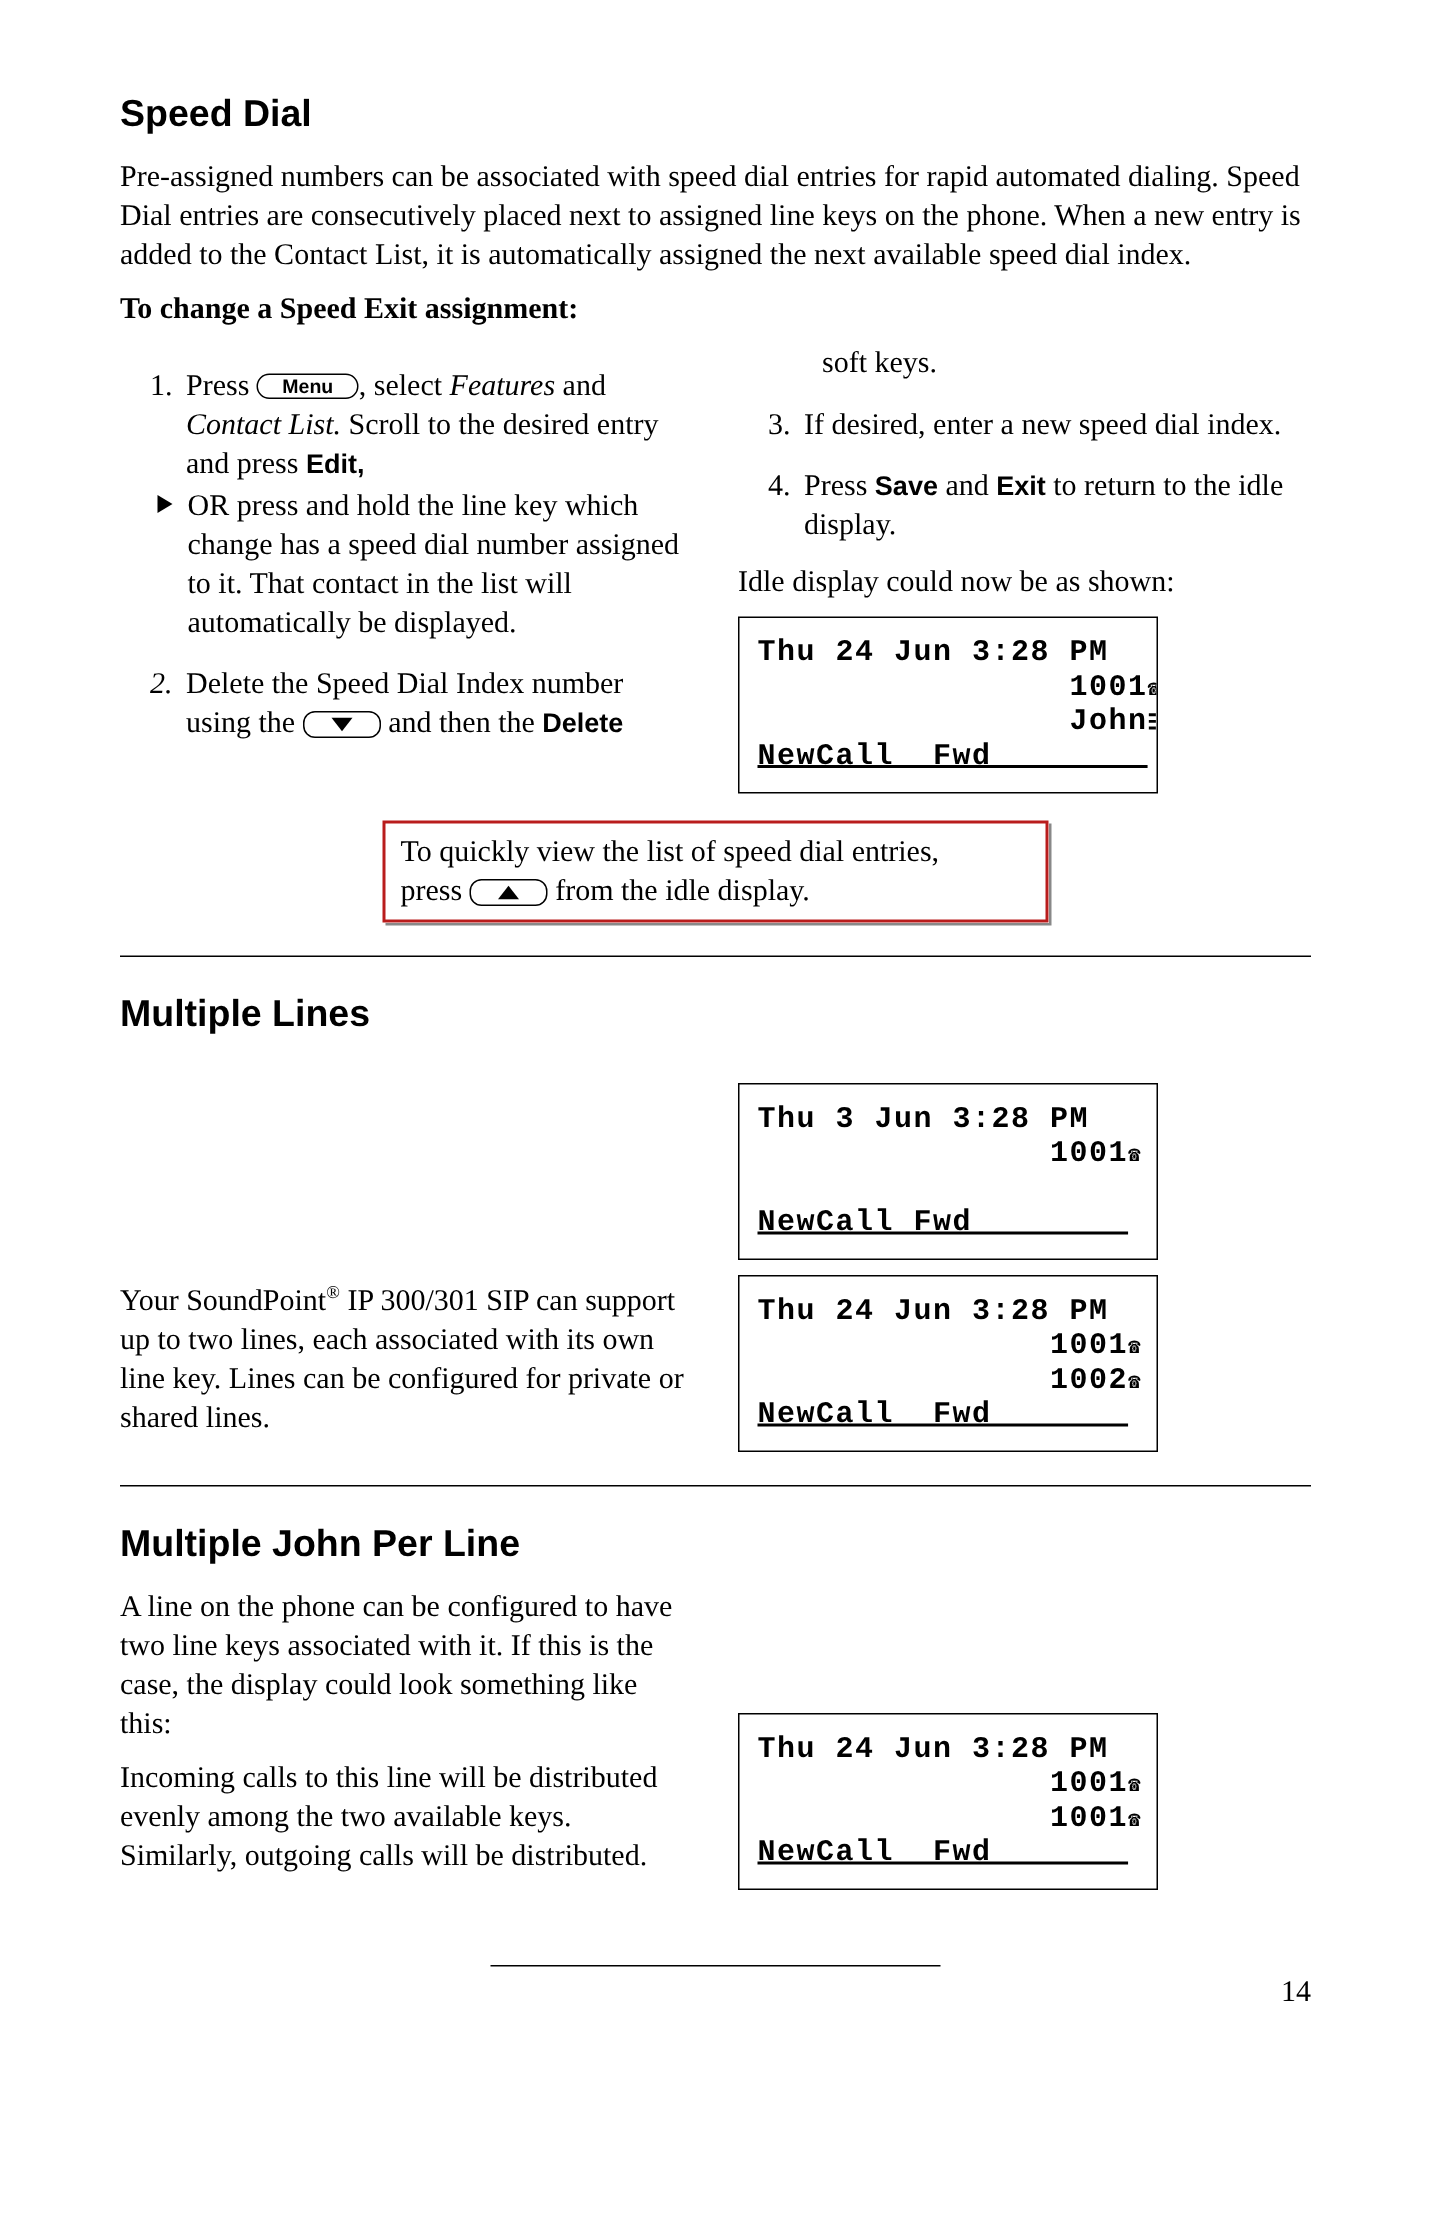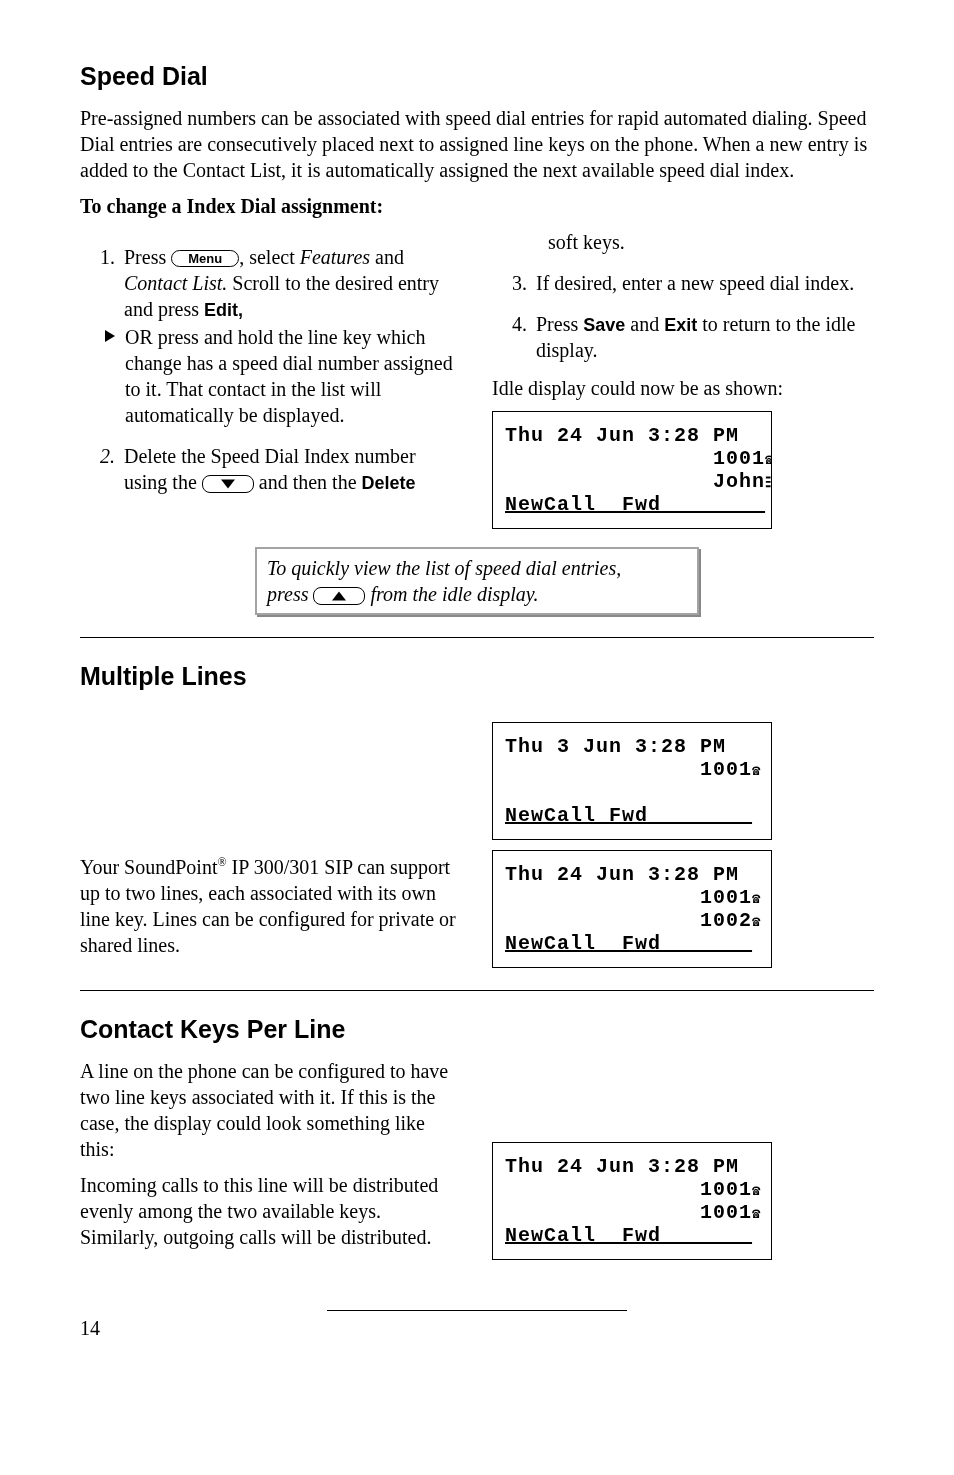--- a/index.html
+++ b/index.html
@@ -73,61 +73,60 @@
   .sub-bullet .tri {
     width: 0; height: 0;
     border-top: 6px solid transparent;
     border-bottom: 6px solid transparent;
     border-left: 10px solid #000;
     margin-top: 6px;
     margin-right: 10px;
     flex-shrink: 0;
   }
   .tip-box {
-    border: 2px solid #a3a3a3;
+    border: 2px solid #b91c1c;
     box-shadow: 2px 2px 0 #888;
     padding: 6px 10px;
     margin: 18px auto 0 auto;
     width: 420px;
-    font-style: italic;
   }
   .hr { border: none; border-top: 1.5px solid #000; margin: 22px 0; }
   .lcd {
     border: 1.5px solid #000;
     font-family: 'Courier New', Courier, monospace;
     font-weight: bold;
     font-size: 20px;
     line-height: 1.15;
     white-space: pre;
     padding: 12px;
     width: 280px;
     letter-spacing: 1px;
     box-sizing: border-box;
     overflow: hidden;
   }
   .lcd .last { text-decoration: underline; }
   .phone-icon { font-size: 14px; }
   .section-row { display: flex; gap: 30px; align-items: flex-end; }
   .sup { font-size: 12px; vertical-align: super; }
   .footer {
-    text-align: left;
+    text-align: right;
     margin-top: 50px;
   }
   .footer-line {
     border-top: 1px solid #000;
     width: 300px;
     margin: 0 auto 4px auto;
   }
 </style>
 </head>
 <body>
 
 <h2>Speed Dial</h2>
 <p>Pre-assigned numbers can be associated with speed dial entries for rapid automated dialing. Speed Dial entries are consecutively placed next to assigned line keys on the phone.  When a new entry is added to the Contact List, it is automatically assigned the next available speed dial index.</p>
-<p class="bold-serif">To change a Index Dial assignment:</p>
+<p class="bold-serif">To change a Speed Exit assignment:</p>
 
 <div class="two-col">
   <div class="col">
     <ol start="1">
       <li>
         <span>Press </span><span class="key-menu">Menu</span><span>, select </span><span class="italic">Features</span><span> and </span><span class="italic">Contact List.</span><span>  Scroll to the desired entry and press </span><span class="sans-bold">Edit,</span>
       </li>
     </ol>
     <div class="sub-bullet">
       <div class="tri"></div>
@@ -180,21 +179,21 @@
 <span class="last">NewCall Fwd        </span></div>
     <div class="lcd"><span>Thu 24 Jun 3:28 PM  </span>
 <span>               1001</span><span class="phone-icon">☎</span>
 <span>               1002</span><span class="phone-icon">☎</span>
 <span class="last">NewCall  Fwd       </span></div>
   </div>
 </div>
 
 <hr class="hr">
 
-<h2>Contact Keys Per Line</h2>
+<h2>Multiple John Per Line</h2>
 <div class="section-row">
   <div class="col">
     <p>A line on the phone can be configured to have two line keys associated with it.  If this is the case, the display could look something like this:</p>
     <p>Incoming calls to this line will be distributed evenly among the two available keys.  Similarly, outgoing calls will be distributed.</p>
   </div>
   <div class="col" style="padding-top:6px">
     <div class="lcd"><span>Thu 24 Jun 3:28 PM  </span>
 <span>               1001</span><span class="phone-icon">☎</span>
 <span>               1001</span><span class="phone-icon">☎</span>
 <span class="last">NewCall  Fwd       </span></div>

